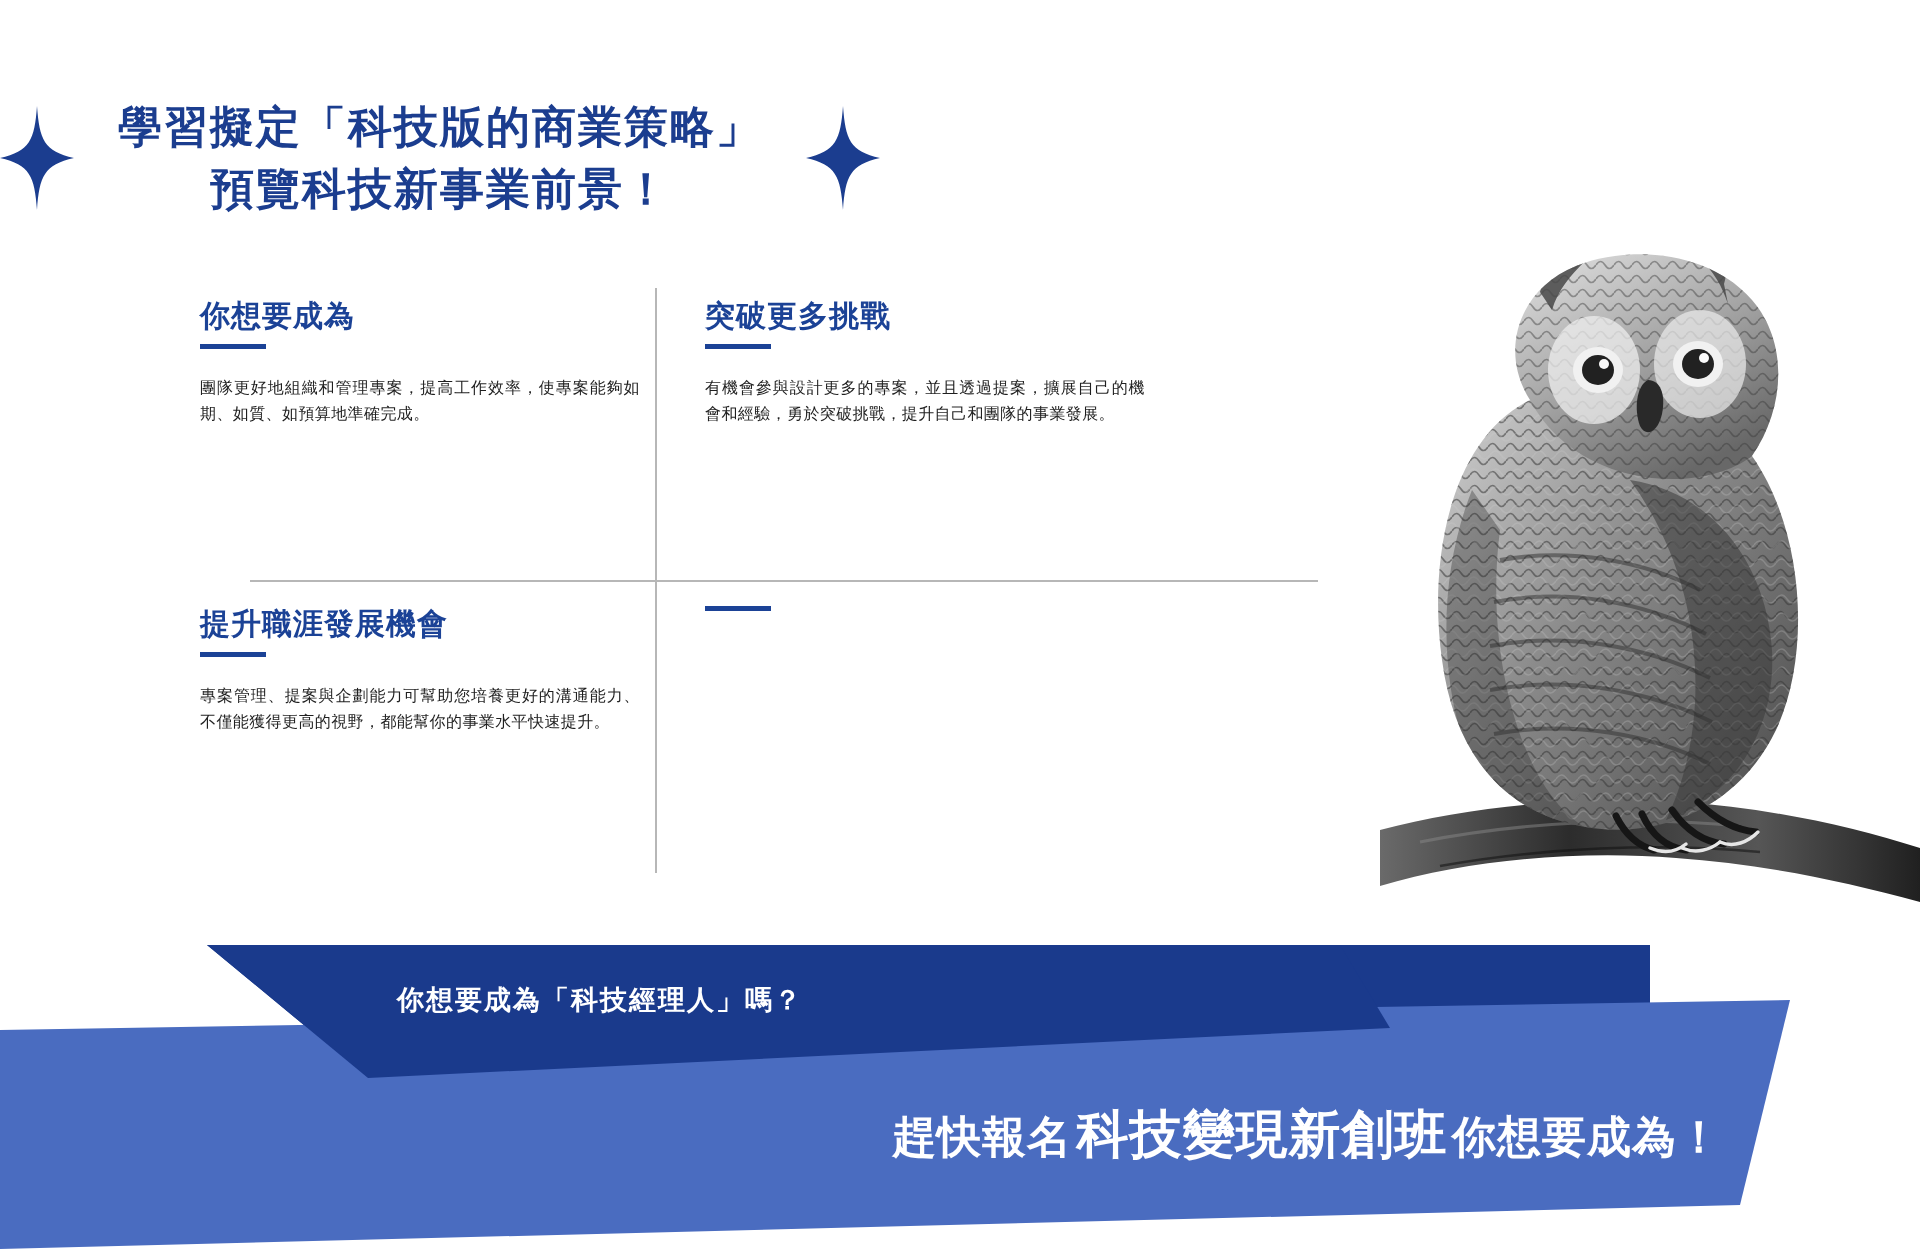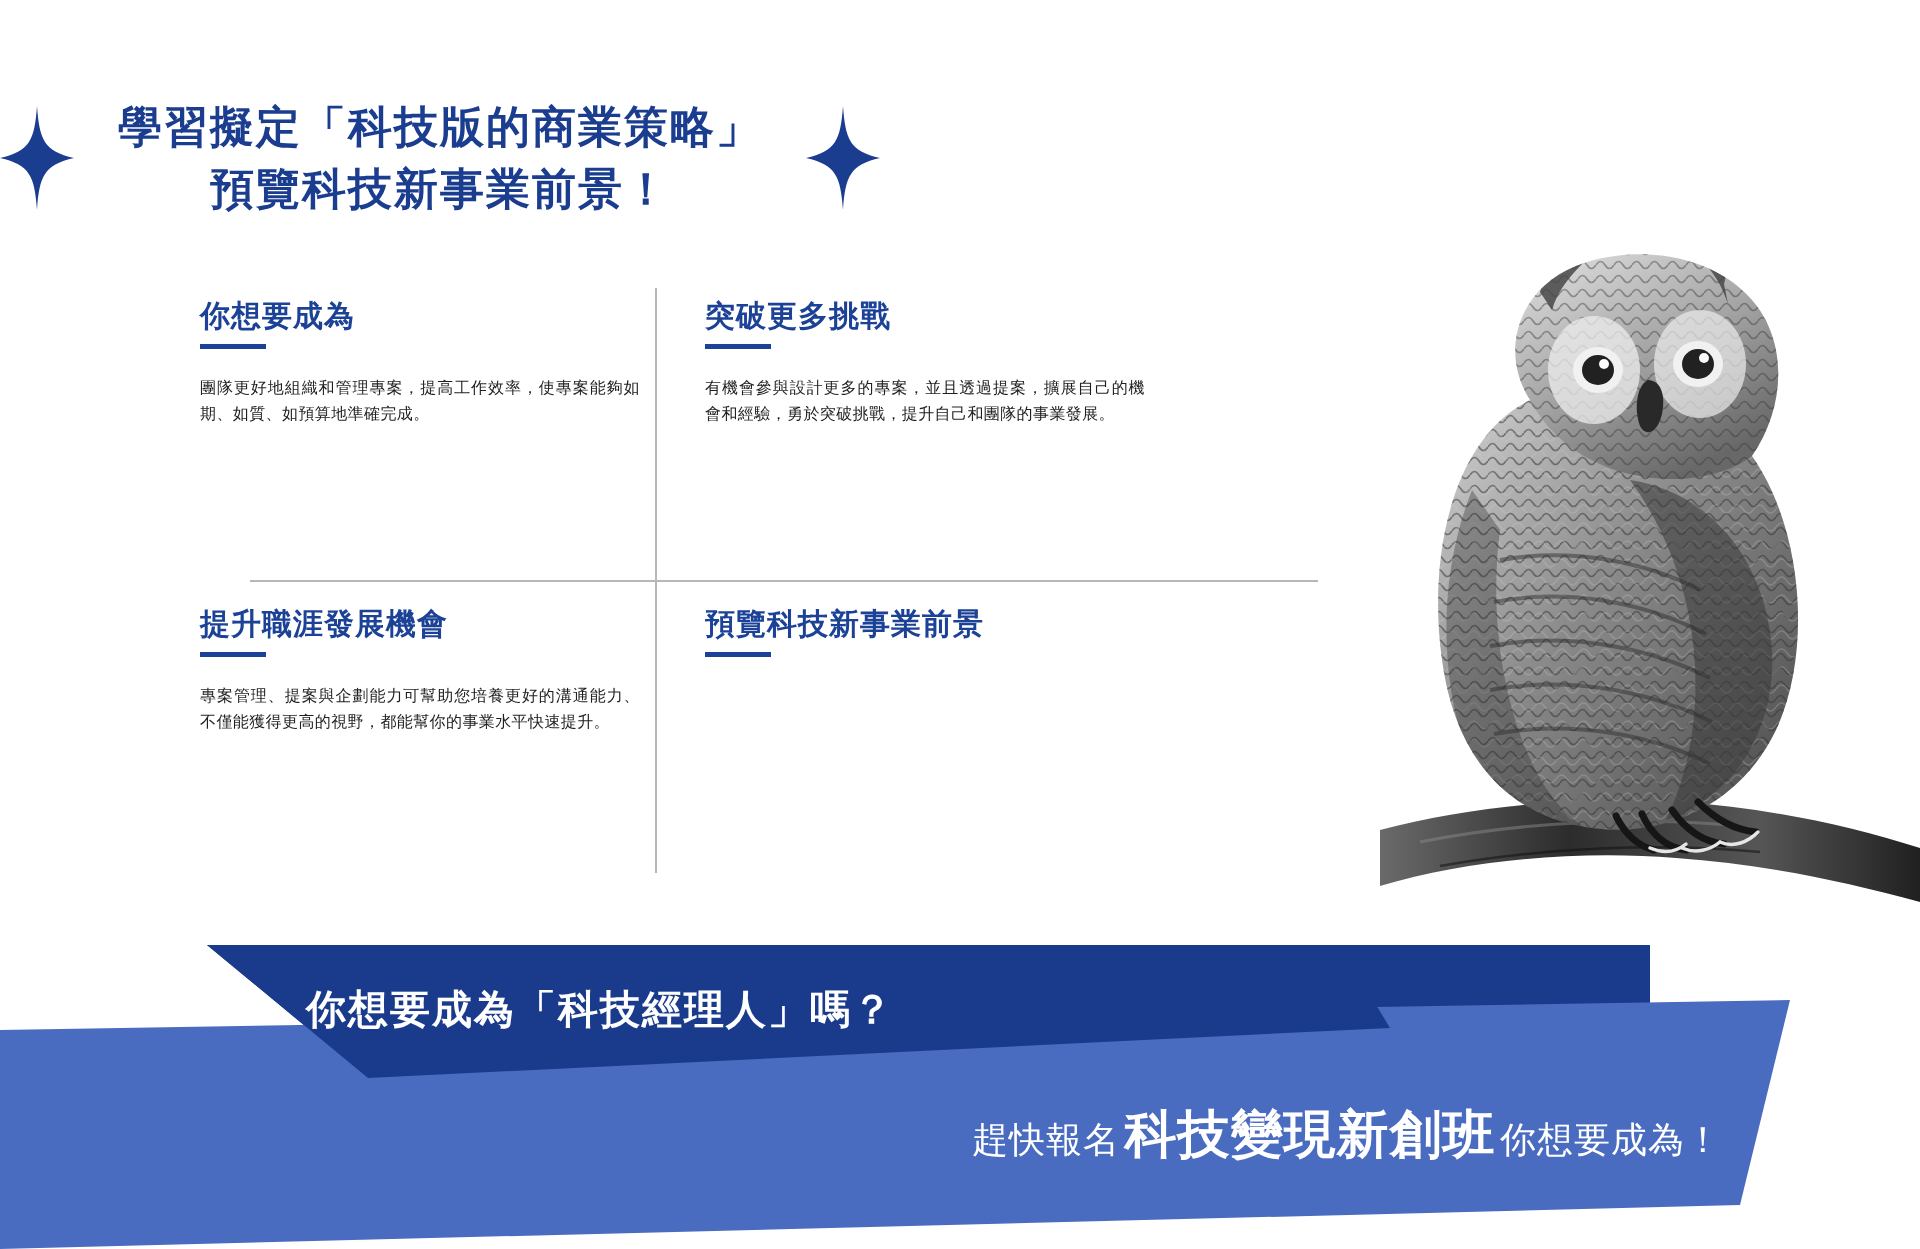--- a/index.html
+++ b/index.html
@@ -77,31 +77,31 @@
   }
   .owl svg{ display:block; filter:grayscale(1); }
 
   
   .banner-shapes{ position:absolute; left:0; top:0; width:1920px; height:1249px; pointer-events:none; }
 
   .banner-dark-text{
     position:absolute; left:0; top:982px; width:1200px;
     text-align:center;
     color:#ffffff;
-    font-size:40px; font-weight:bold; letter-spacing:2px;
+    font-size:27px; font-weight:bold; letter-spacing:2px;
     white-space:nowrap;
   }
   .banner-light-text{
     position:absolute; left:0; top:1100px; width:1770px;
     text-align:right;
     color:#ffffff;
     white-space:nowrap;
     padding-right:48px;
   }
-  .banner-light-text .sm{ font-size:36px; font-weight:normal; letter-spacing:1px; }
+  .banner-light-text .sm{ font-size:44px; font-weight:bold; letter-spacing:1px; }
   .banner-light-text .lg{ font-size:52px; font-weight:bold; letter-spacing:1px; }
 </style>
 </head>
 <body>
 
 <div id="stage">
 
   <div class="headline-wrap">
     <span class="star">
       <svg width="74" height="104" viewBox="0 0 74 104" aria-hidden="true">
@@ -138,21 +138,20 @@
       <p>有機會參與設計更多的專案，並且透過提案，擴展自己的機會和經驗，勇於突破挑戰，提升自己和團隊的事業發展。</p>
     </div>
 
     <div class="card card-3">
       <h3>提升職涯發展機會</h3>
       <div class="rule"></div>
       <p>專案管理、提案與企劃能力可幫助您培養更好的溝通能力、不僅能獲得更高的視野，都能幫你的事業水平快速提升。</p>
     </div>
 
     <div class="card card-4">
-      <h3>預覽科技新事業前景</h3>
       <div class="rule"></div>
     </div>
   </div>
 
   <div class="owl">
     <svg width="540" height="690" viewBox="0 0 540 690" aria-hidden="true">
       <defs>
         <linearGradient id="bodyG" x1="0" y1="0" x2="1" y2="1">
           <stop offset="0%" stop-color="#d8d6d2"></stop>
           <stop offset="45%" stop-color="#8e8b87"></stop>

